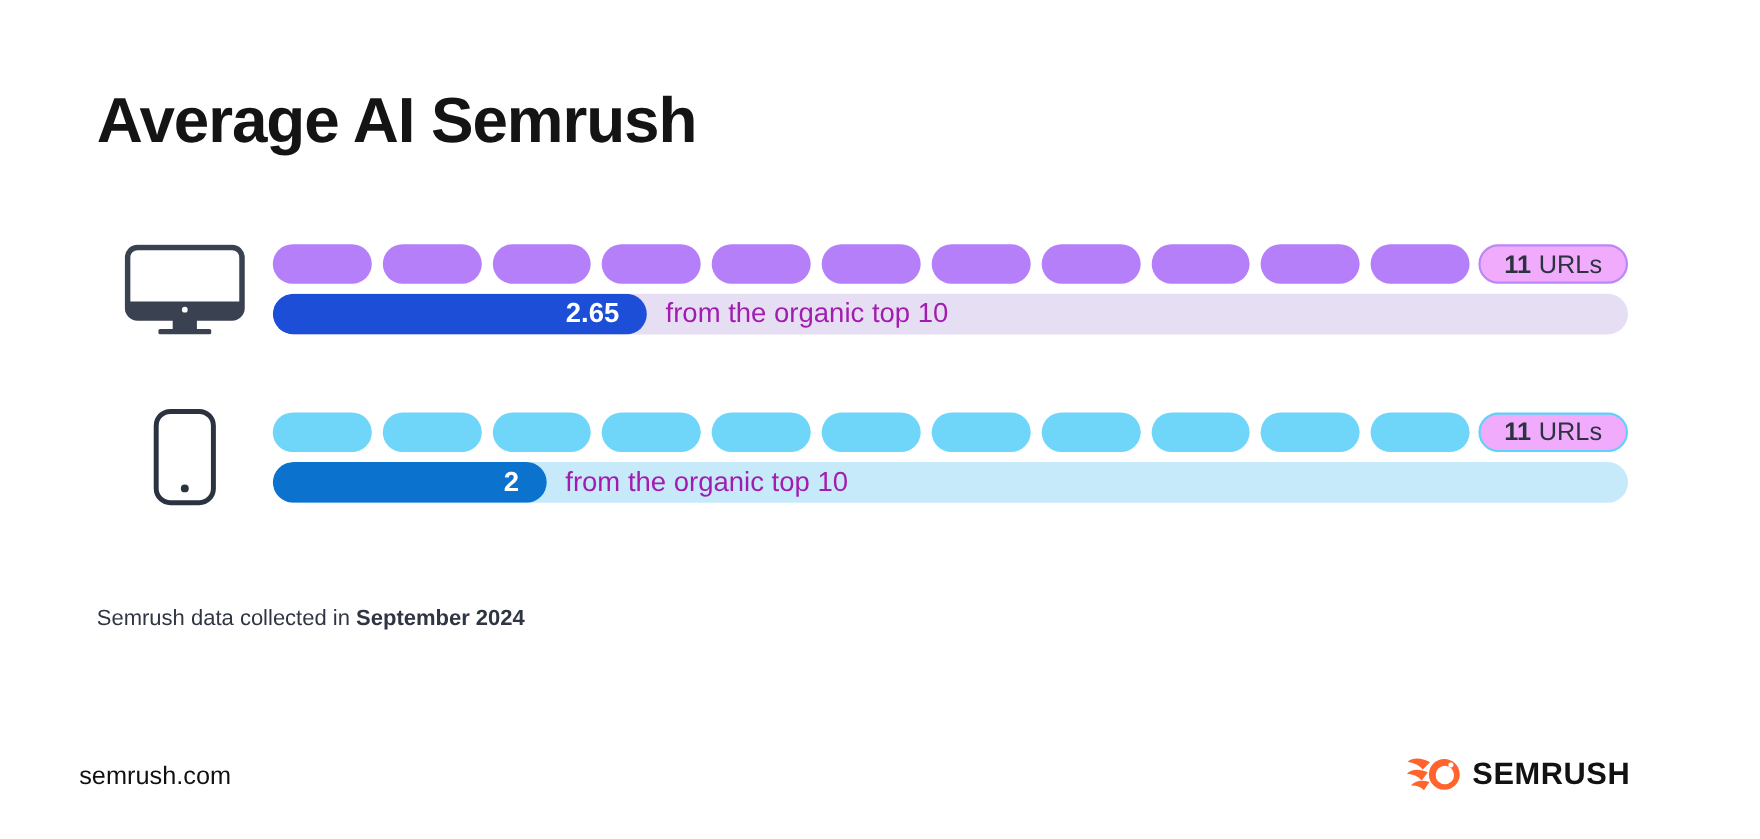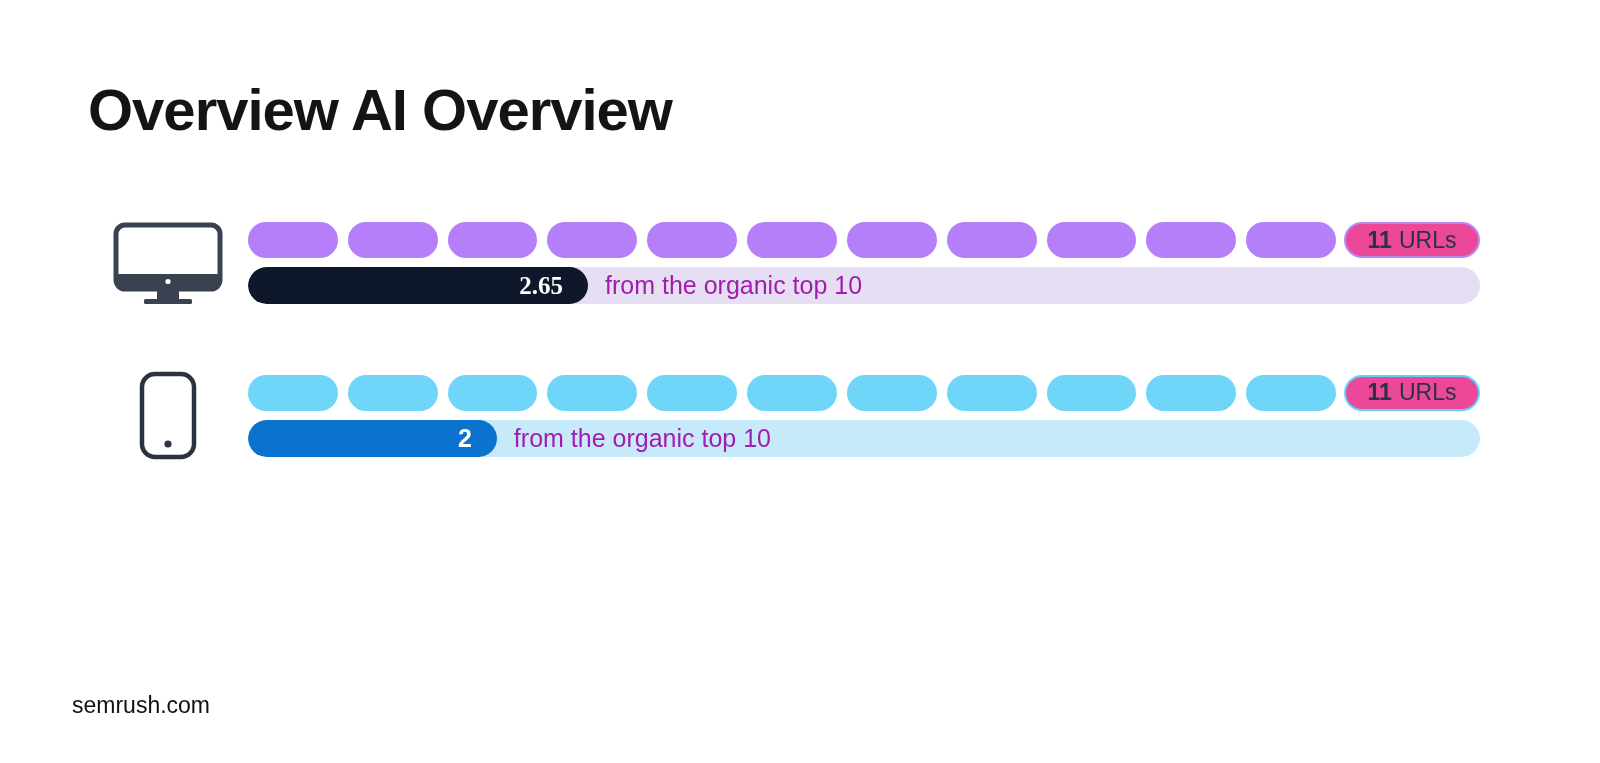--- a/index.html
+++ b/index.html
@@ -52,21 +52,21 @@
   }
   .pill {
     flex: 1 1 0;
     height: 36px;
     border-radius: 18px;
   }
   .badge {
     flex: 0 0 auto;
     min-width: 136px;
     height: 36px;
-    background: #ec4899;
+    background: #f0abfc;
     border: 2px solid #bb86f8;
     border-radius: 18px;
     display: flex;
     align-items: center;
     justify-content: center;
     gap: 7px;
     padding: 16px 18px;
     font-size: 23px;
     color: #2c3240;
   }
@@ -125,21 +125,21 @@
     font-weight: 800;
     letter-spacing: 0.5px;
     color: #121212;
   }
 </style>
 </head>
 <body>
 
 <div class="page">
 
-  <h1 class="title">Overview AI Overview</h1>
+  <h1 class="title">Average AI Semrush</h1>
 
   <section class="device-row row-desktop">
     <div class="icon-cell">
       <svg width="110" height="82" viewBox="0 0 110 82">
         <rect x="3" y="3" width="104" height="64" rx="9" fill="#ffffff" stroke="#3a4150" stroke-width="5"></rect>
         <path d="M3.5 52 h103 v6.5 a9 9 0 0 1 -9 9 h-85 a9 9 0 0 1 -9 -9 z" fill="#3a4150"></path>
         <circle cx="55" cy="59.5" r="2.6" fill="#ffffff"></circle>
         <rect x="44" y="67" width="22" height="11" fill="#3a4150"></rect>
         <rect x="31" y="77" width="48" height="5" rx="1.5" fill="#3a4150"></rect>
       </svg>
@@ -158,21 +158,21 @@
             <div class="pill" style="background: rgb(181, 127, 250);"></div>
             <div class="pill" style="background: rgb(181, 127, 250);"></div>
             <div class="pill" style="background: rgb(181, 127, 250);"></div>
           </div>
         <div class="badge" style="border-color: rgb(187, 134, 248);">
           <span class="count">11</span>
           <span class="unit">URLs</span>
         </div>
       </div>
       <div class="track" style="background: rgb(230, 223, 243);">
-        <div class="fill" style="background: #0f172a; width: 27.6%; font-family: Liberation Serif, serif;">
+        <div class="fill" style="background: #1d4ed8; width: 27.6%;">
           <span>2.65</span>
         </div>
         <div class="bar-label">from the organic top 10</div>
       </div>
     </div>
   </section>
 
   <section class="device-row row-mobile">
     <div class="icon-cell">
       <svg width="58" height="89" viewBox="0 0 58 89">
@@ -202,17 +202,31 @@
       </div>
       <div class="track" style="background: rgb(199, 234, 251);">
         <div class="fill" style="background: rgb(11, 115, 205); width: 20.2%;">
           <span>2</span>
         </div>
         <div class="bar-label">from the organic top 10</div>
       </div>
     </div>
   </section>
 
+  <p class="footnote"><span>Semrush data collected in </span><span class="date">September 2024</span></p>
 
   <div class="site-link">semrush.com</div>
 
+  <div class="brand">
+    <svg width="50" height="36" viewBox="0 0 50 36">
+      <g fill="#ff642d">
+        <circle cx="34" cy="18" r="14"></circle>
+        <path d="M21 7 C13 2.5 5.5 2.5 0.5 6.5 C7 7.5 11.5 10 14.5 13.5 Z"></path>
+        <path d="M19 16 C11 12.5 4 13 0 17.5 C6 18 10.5 20 13.5 23.5 Z"></path>
+        <path d="M20.5 25 C14 22.5 7.5 23.5 3.5 28 C9 27.8 13 29.5 15.5 32.5 Z"></path>
+      </g>
+      <circle cx="34.5" cy="18.5" r="8.4" fill="#ffffff"></circle>
+      <circle cx="40" cy="9.5" r="2.3" fill="#ffffff"></circle>
+    </svg>
+    <span class="brand-text">SEMRUSH</span>
+  </div>
 
 </div>
 
 </body></html>

